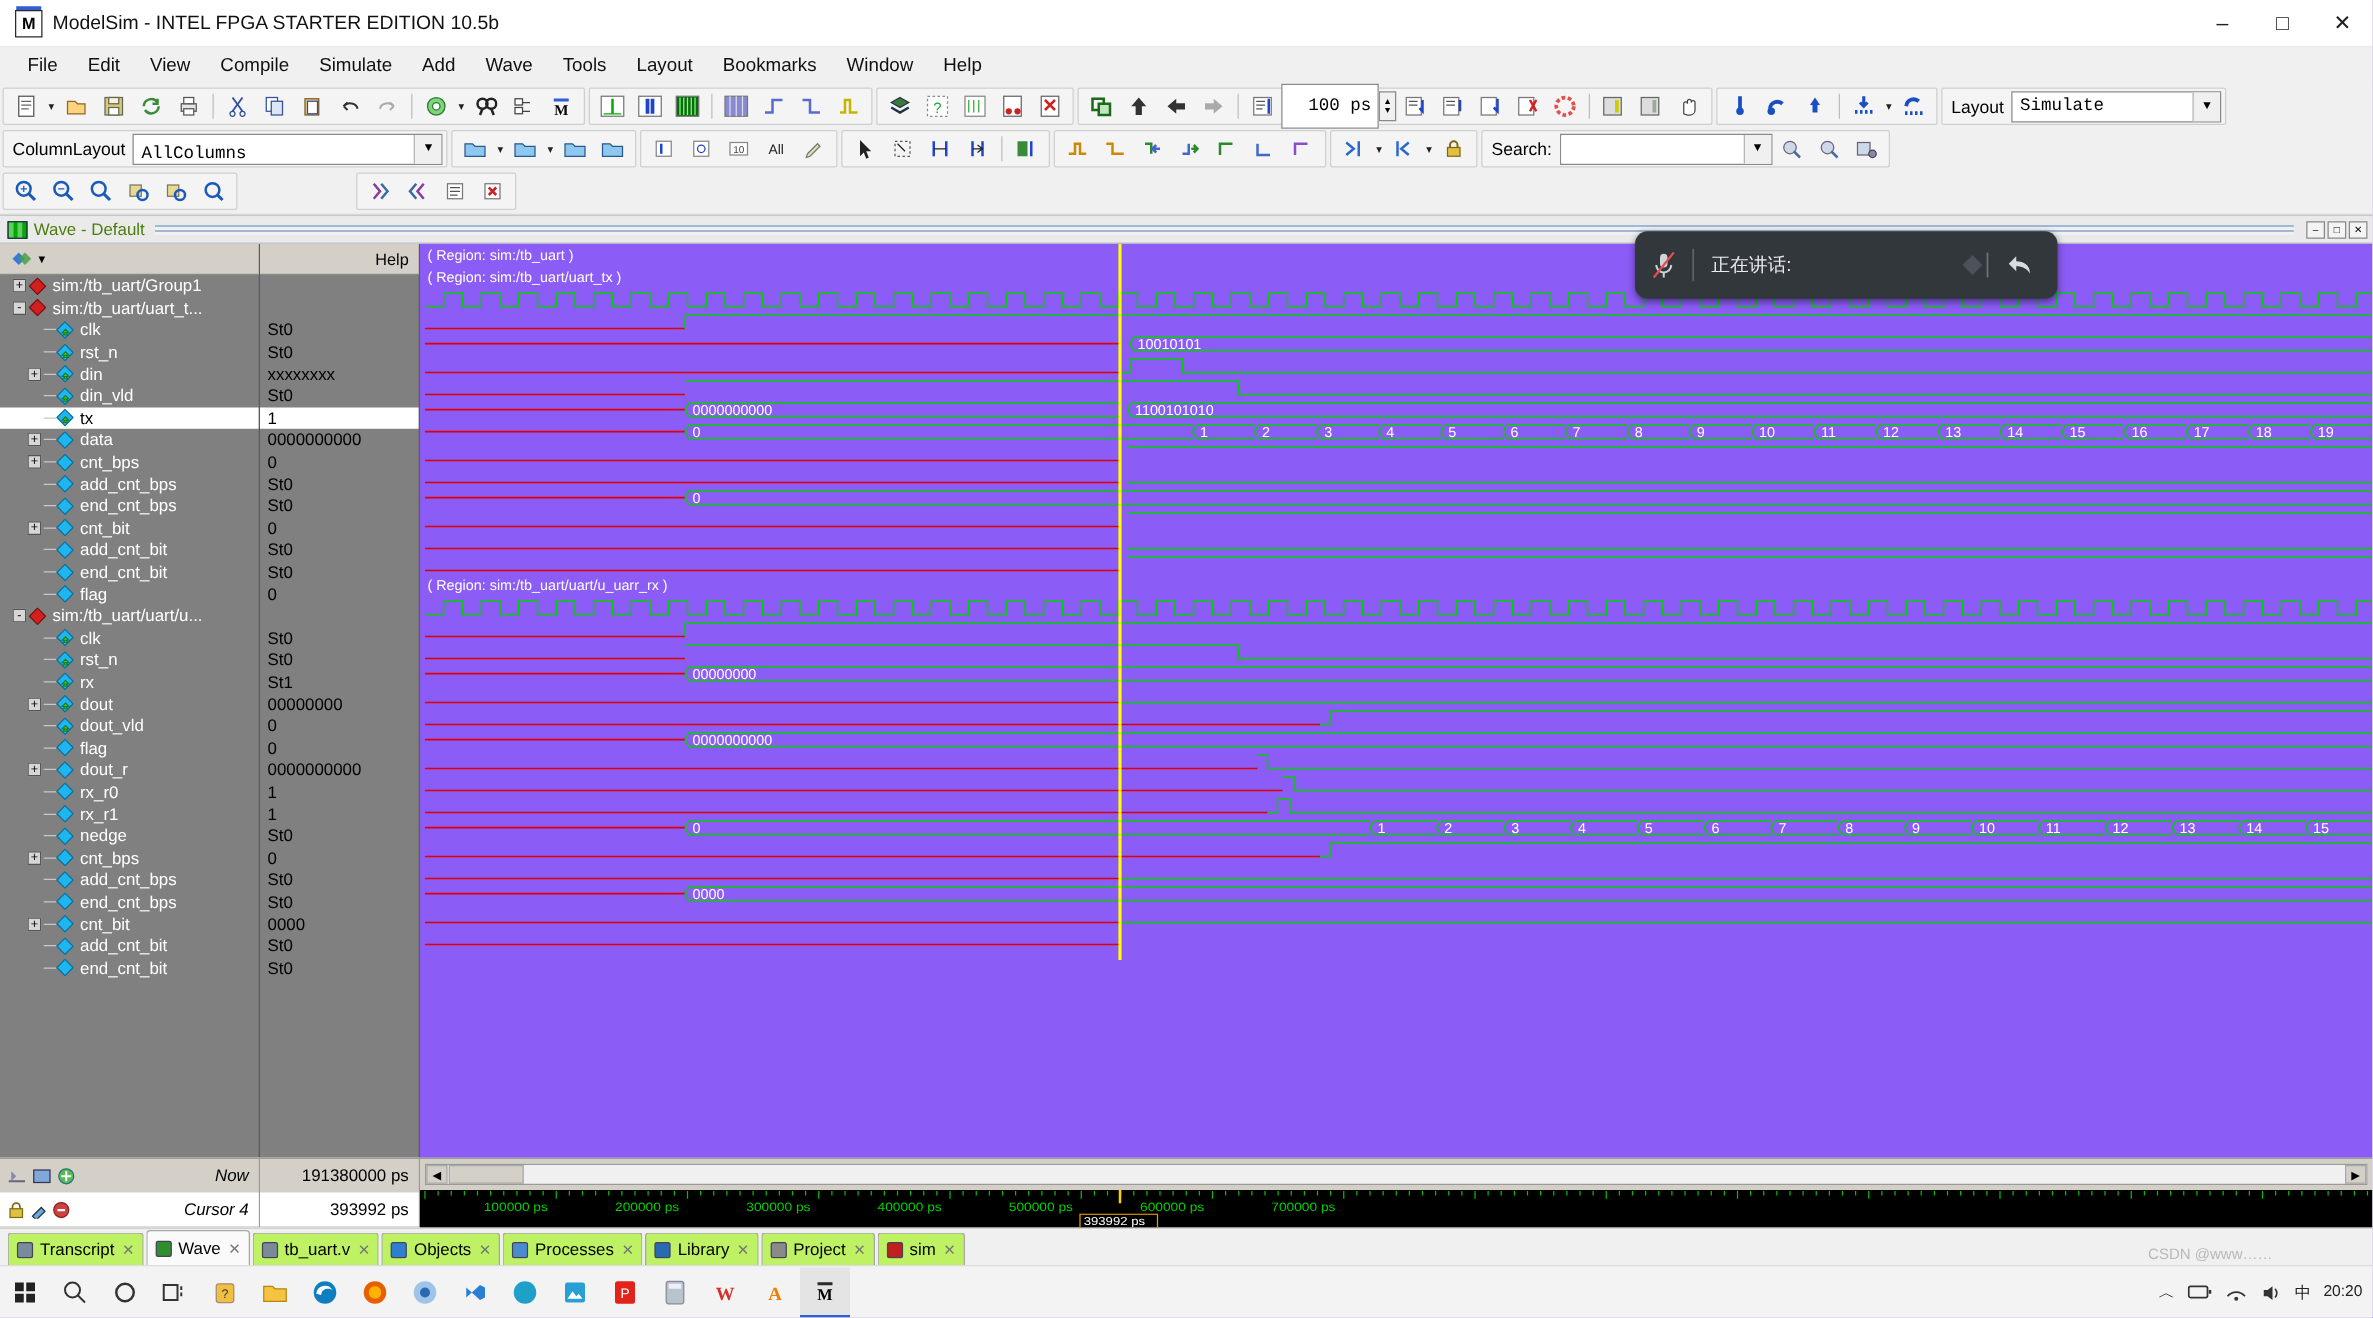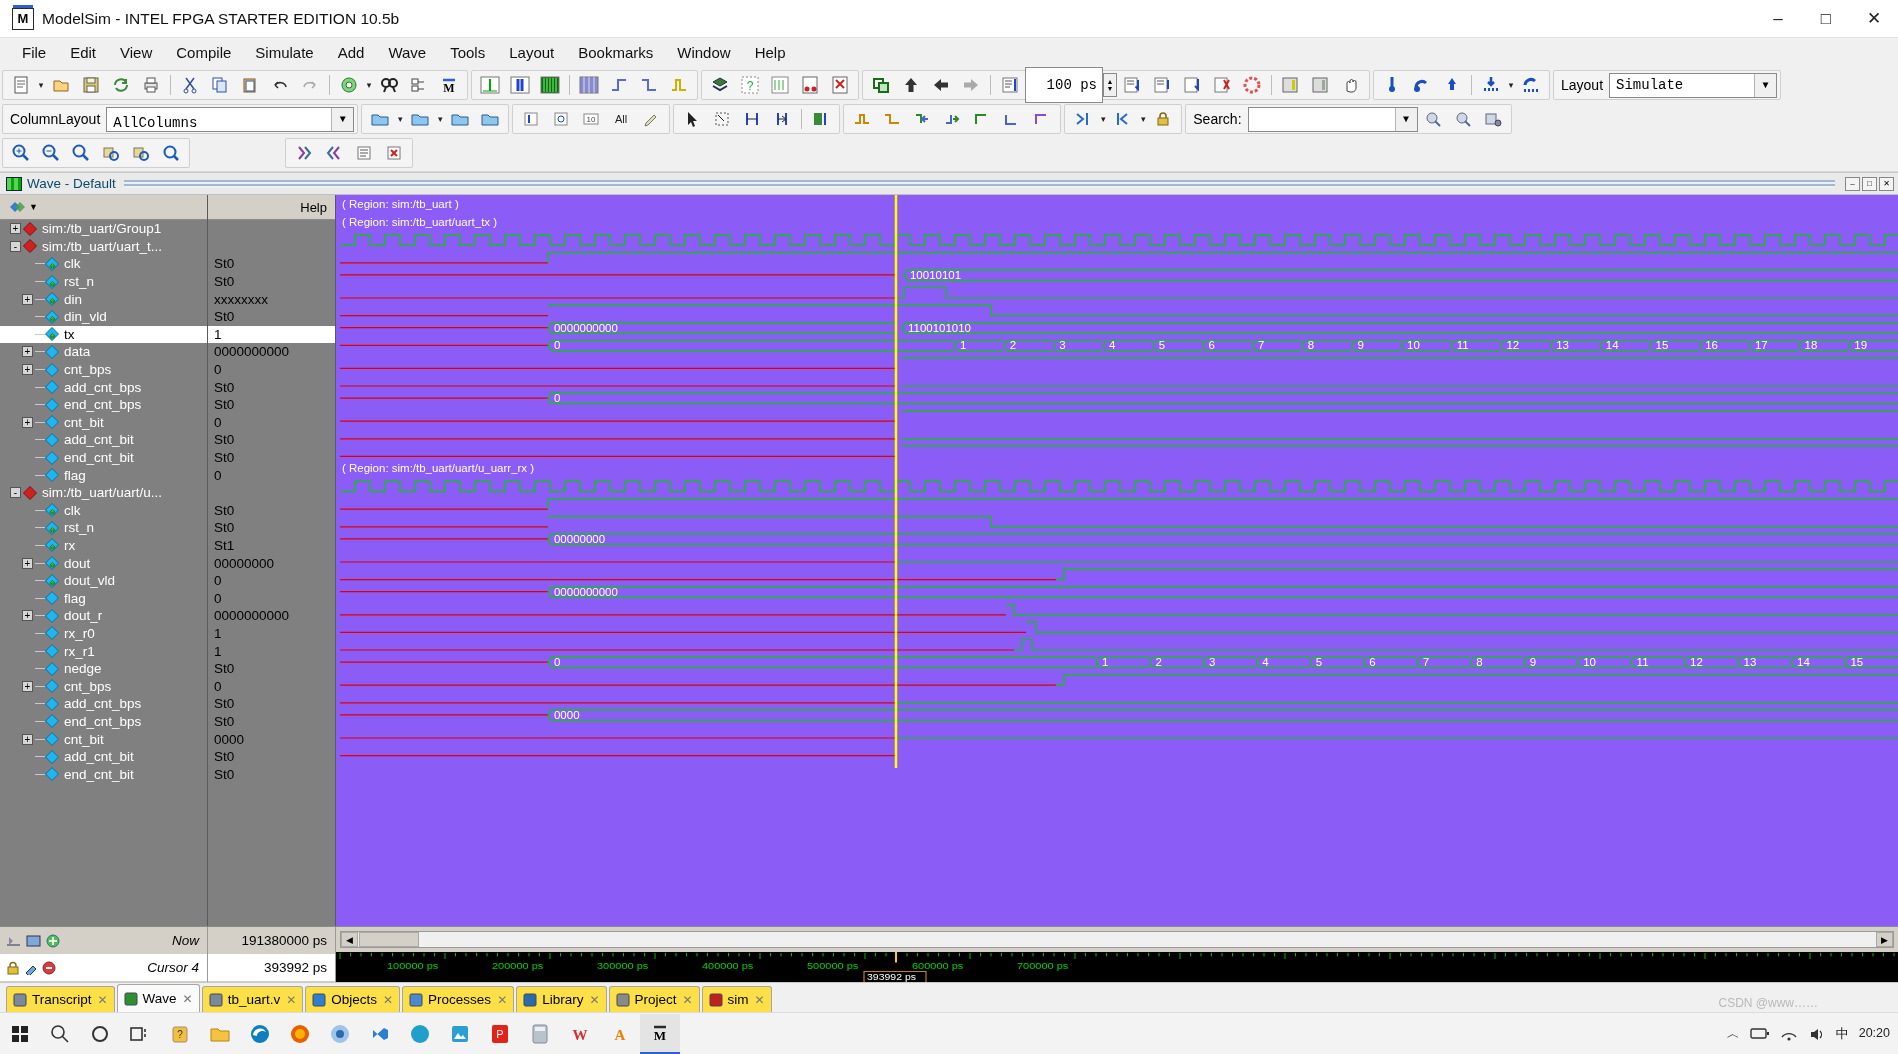--- a/index.html
+++ b/index.html
@@ -46,21 +46,21 @@
     display:flex; align-items:center; justify-content:center; font-size:10px; }
 
   
   .wave-win { flex:1 1 auto; display:flex; flex-direction:column; background:#f0f0f0;
     border-top:1px solid #c8c8c8; overflow:hidden; }
   .wave-caption { height:22px; background:#eaeaea; display:flex; align-items:center;
     border-bottom:1px solid #c0c0c0; position:relative; }
   .wc-icon { width:16px; height:14px; margin:0 5px 0 6px; background:#2f6f2f; border:1px solid #123;
     display:flex; }
   .wc-icon i { display:block; width:4px; height:100%; }
-  .wc-title { font-size:13.5px; color:#0c4a6e; white-space:nowrap; }
+  .wc-title { font-size:13.5px; color:#4d7c0f; white-space:nowrap; }
   .wc-rails { flex:1 1 auto; height:8px; margin:0 8px;
     background:repeating-linear-gradient(to bottom,#9fb8d4 0 2px,#f0f0f0 2px 4px); }
   .wc-btns { display:flex; align-items:center; padding-right:4px; }
   .wc-b { width:15px; height:14px; border:1px solid #888; background:#f4f4f4; margin-left:2px;
     font-size:8px; display:flex; align-items:center; justify-content:center; }
 
   .wave-body { flex:1 1 auto; display:flex; min-height:0; }
   .pane-names { width:208px; flex:0 0 208px; display:flex; flex-direction:column;
     background:#808080; border-right:1px solid #5a5a5a; }
   .pane-vals { width:128px; flex:0 0 128px; display:flex; flex-direction:column;
@@ -103,21 +103,21 @@
   .foot-r { flex:1 1 auto; display:flex; flex-direction:column; }
   .hscroll { height:17px; margin:4px; border:1px solid #9a9a9a; background:#f0f0f0; display:flex; }
   .hs-btn { width:17px; background:#d4d0c8; border:1px solid #a8a8a8; font-size:9px;
     display:flex; align-items:center; justify-content:center; }
   .hs-thumb { width:60px; background:#d4d0c8; border:1px solid #a8a8a8; margin:0 1px; }
 
   
   .tabbar { height:30px; background:#f0f0f0; display:flex; align-items:flex-end;
     padding-left:6px; border-top:1px solid #c8c8c8; flex:0 0 30px; }
   .tab { height:26px; display:flex; align-items:center; padding:0 6px 0 6px;
-    border:1px solid #a6a6a6; border-bottom:none; background:#fde047; margin-right:2px;
+    border:1px solid #a6a6a6; border-bottom:none; background:#bef264; margin-right:2px;
     font-size:13.5px; border-radius:3px 3px 0 0; }
   .tab.active { background:#fafafa; height:28px; }
   .tab .tico { width:14px; height:14px; margin-right:5px; }
   .tab .tclose { margin-left:6px; color:#777; font-size:12px; }
 
   
   .taskbar { height:42px; background:#f3f3f3; display:flex; align-items:center;
     border-top:1px solid #dcdcdc; flex:0 0 42px; }
   .tk { width:40px; height:40px; display:flex; align-items:center; justify-content:center; }
   .tk-right { margin-left:auto; display:flex; align-items:center; padding-right:8px; gap:10px; font-size:13px; color:#222; }
@@ -1812,15 +1812,36 @@
           <path d="M3 6h3l4-3v11l-4-3H3z" fill="#333"></path>
           <path d="M12 5a5 5 0 0 1 0 7" fill="none" stroke="#333" stroke-width="1.3"></path>
         </svg>
       <span>中</span>
       <span class="clock">
         <span>20:20</span>
       </span>
     </div>
   </div>
 
+  <div class="speakwidget">
+    <div class="sw-mic">
+      <svg width="22" height="24">
+          <rect x="8" y="3" width="6" height="11" rx="3" fill="#cfd3d8"></rect>
+          <path d="M5 12a6 6 0 0 0 12 0" fill="none" stroke="#cfd3d8" stroke-width="1.6"></path>
+          <line x1="11" y1="18" x2="11" y2="22" stroke="#cfd3d8" stroke-width="1.6"></line>
+          <line x1="3" y1="22" x2="19" y2="2" stroke="#e05050" stroke-width="1.8"></line>
+        </svg>
+    </div>
+    <div class="sw-div"></div>
+    <div class="sw-text">正在讲话:</div>
+    <div class="sw-right">
+      <svg width="36" height="26">
+          <path d="M4 13l8-8 8 8-8 8z" fill="#4c5257"></path>
+          <line x1="24" y1="3" x2="24" y2="23" stroke="#6d7278" stroke-width="1.4"></line>
+        </svg>
+      <svg width="28" height="26">
+          <path d="M20 20c0-7-5-10-11-10V6L3 12l6 6v-4c5 0 9 2 11 6z" fill="#d8dcdf"></path>
+        </svg>
+    </div>
+  </div>
 
   <div class="wm">CSDN @www……</div>
 </div>
 
 </body></html>

